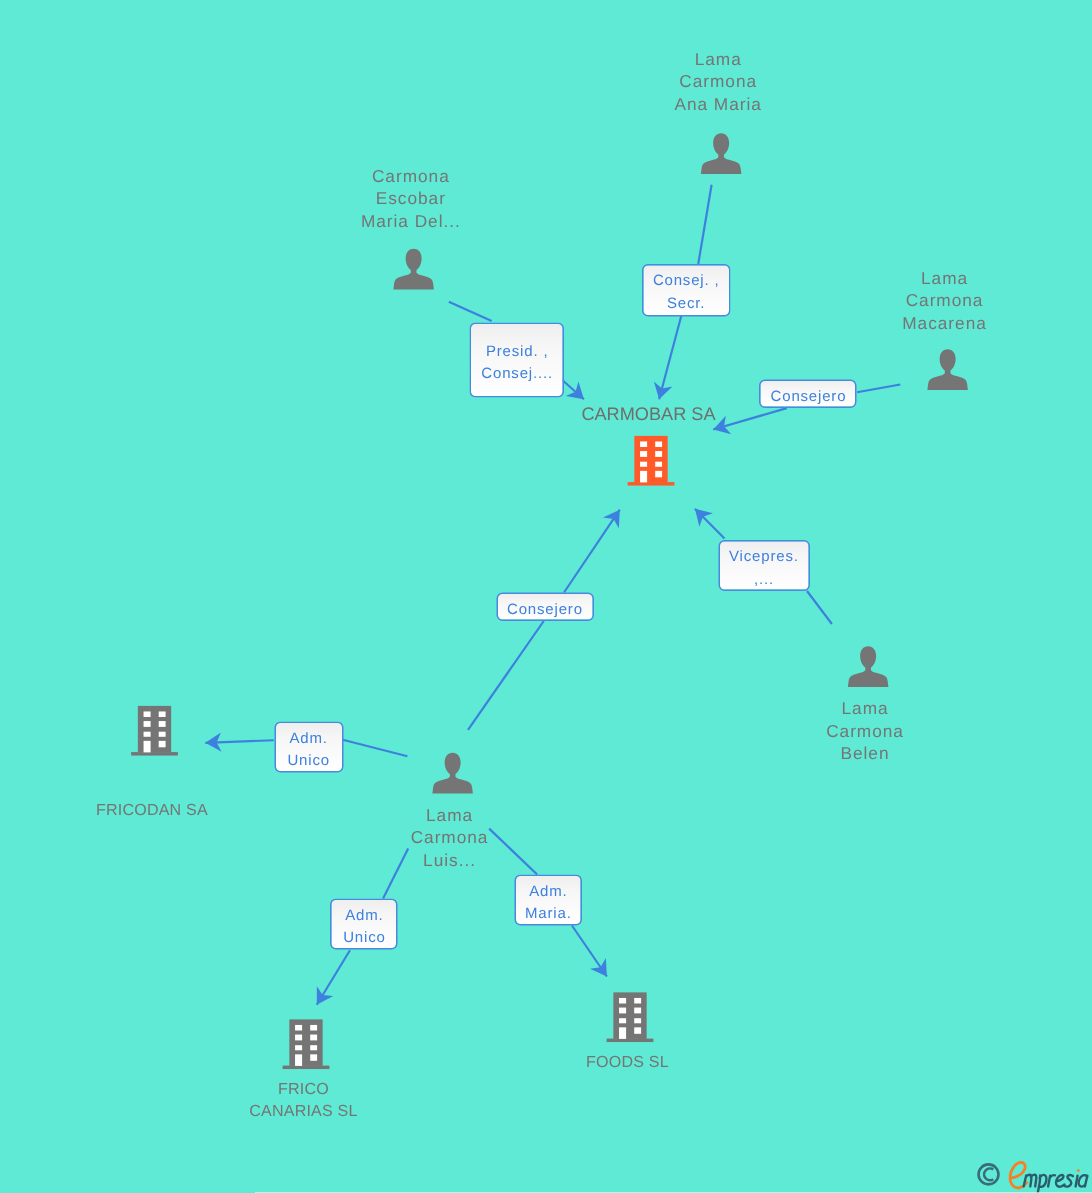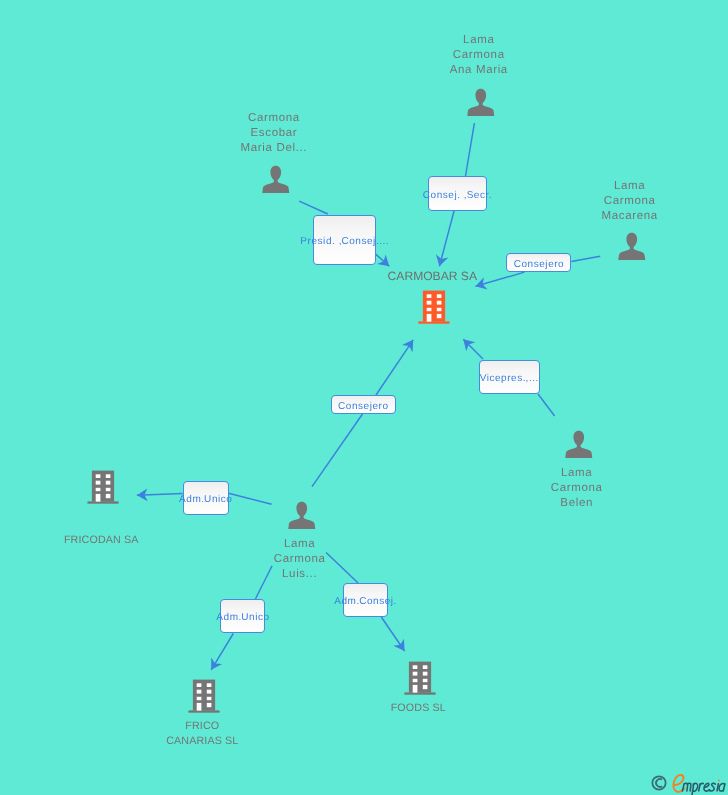--- a/index.html
+++ b/index.html
@@ -19,21 +19,21 @@
   .node-label .lbl-line{padding-right:0;}
   .node-label.company{font-size:10.7px;letter-spacing:0.15px;color:#757575;}
 
   .node-label.title{font-size:12.1px;line-height:15px;color:#6e6e6e;letter-spacing:0;}
 
   .lbl-line{white-space:nowrap;}
   .role-box{position:absolute;box-sizing:border-box;border:1.4px solid #4a89e0;
             border-radius:4px;
             background:linear-gradient(180deg,#eeeeee 0%,#f6f6f6 30%,#fbfbfb 70%,#ffffff 100%);
             color:#3d80dd;font-size:10px;line-height:14.5px;text-align:center;
-            display:flex;flex-direction:row;align-items:center;justify-content:center;
+            display:flex;flex-direction:column;align-items:center;justify-content:center;
             letter-spacing:0.55px;padding-top:5.0px;transform:translateZ(0);}
   .rb-line{white-space:nowrap;margin-right:-0.55px;}
   #footer{position:absolute;left:651px;top:773px;width:82px;height:22px;}
   #brand{line-height:1;}
 </style>
 </head>
 <body>
 
 <div id="stage">
 
@@ -234,21 +234,21 @@
 <div class="role-box" style="left:182.5px;top:481.0px;width:46.0px;height:34.4px;">
       <div class="rb-line">Adm.</div>
       <div class="rb-line">Unico</div>
     </div>
 <div class="role-box" style="left:220.0px;top:599.0px;width:45.4px;height:34.4px;">
       <div class="rb-line">Adm.</div>
       <div class="rb-line">Unico</div>
     </div>
 <div class="role-box" style="left:342.5px;top:583.0px;width:45.6px;height:34.4px;">
       <div class="rb-line">Adm.</div>
-      <div class="rb-line">Consej.</div>
+      <div class="rb-line">Maria.</div>
     </div>
 
   <div id="footer">
   <svg id="brand" width="82" height="22" viewBox="3.8 3.2 74 20.2">
     <g>
       <circle cx="10.5" cy="12.3" r="6.1" fill="none" stroke="#3a6b79" stroke-width="1.6"></circle>
       <path d="M13.4 9.3 a3.6 3.6 0 1 0 0 6.0" fill="none" stroke="#3a6b79" stroke-width="1.6"></path>
     </g>
     <g fill="none" stroke="#f58025" stroke-width="1.7" stroke-linecap="round" stroke-linejoin="round">
       <path d="M31.4 5.2 C29.6 4.5 27.3 5.8 25.8 8.0 C24.0 10.6 23.4 14.1 24.0 16.8 C24.8 19.5 27.0 20.9 29.5 20.4 C31.4 20.0 32.9 18.8 33.9 17.3"></path>

